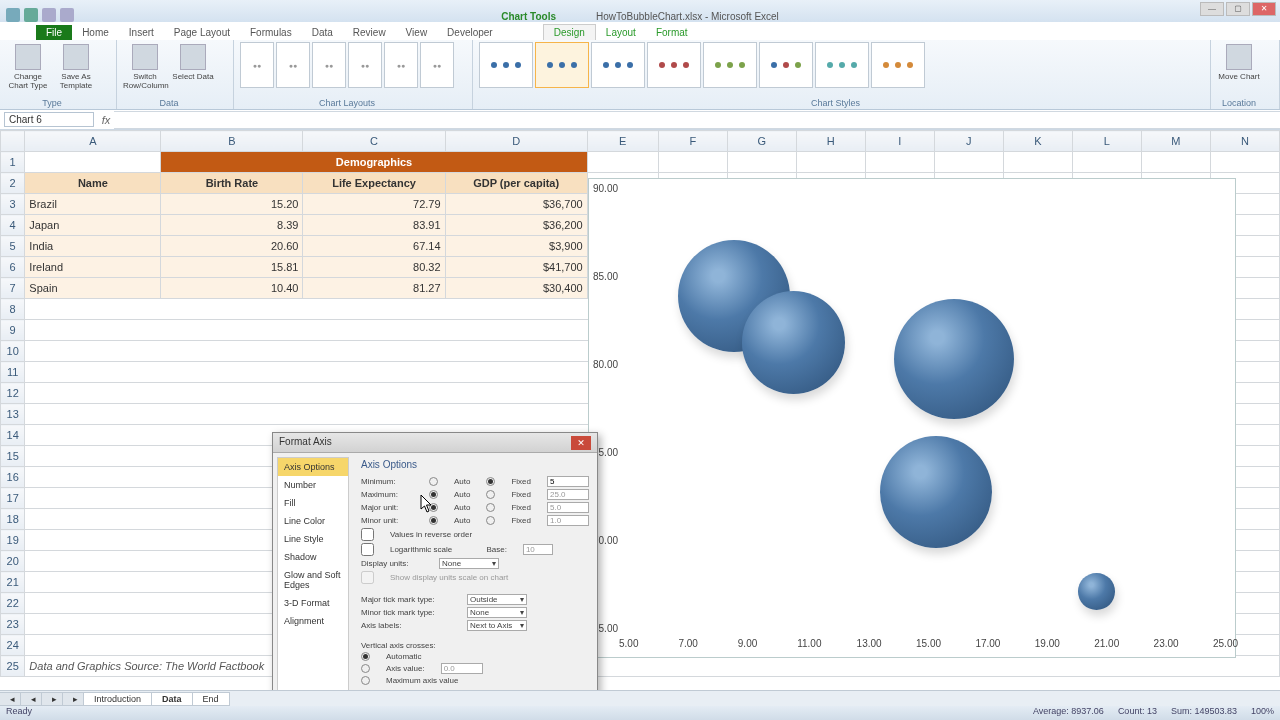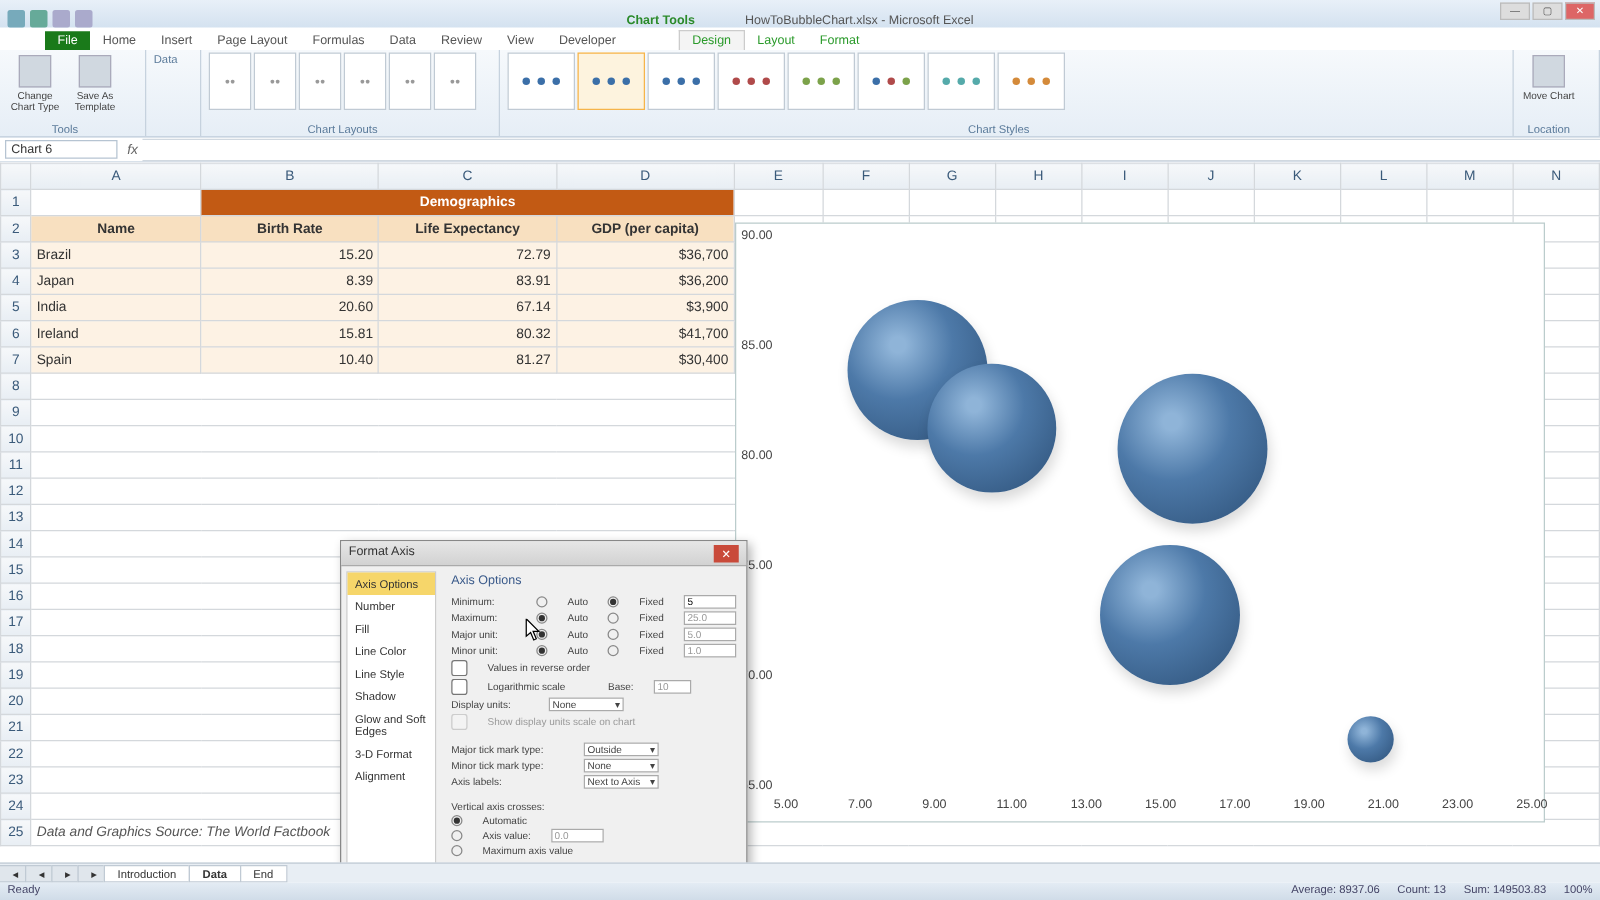--- a/index.html
+++ b/index.html
@@ -124,23 +124,27 @@
   <div class="tab chart-tab">Layout</div>
   <div class="tab chart-tab">Format</div>
 </div>
 
 <div class="ribbon">
   <div class="rgroup">
     <div class="rgroup-body">
       <div class="big-btn"><div class="ico"></div><span>Change Chart Type</span></div>
       <div class="big-btn"><div class="ico"></div><span>Save As Template</span></div>
     </div>
-    <div class="rgroup-label">Tools</div>
+    <div class="rgroup-label">Type</div>
   </div>
   <div class="rgroup">
+    <div class="rgroup-body">
+      <div class="big-btn"><div class="ico"></div><span>Switch Row/Column</span></div>
+      <div class="big-btn"><div class="ico"></div><span>Select Data</span></div>
+    </div>
     <div class="rgroup-label">Data</div>
   </div>
   <div class="rgroup">
     <div class="rgroup-body layout-gallery">
       <div class="layout-item">●●</div>
         <div class="layout-item">●●</div>
         <div class="layout-item">●●</div>
       <div class="layout-item">●●</div>
         <div class="layout-item">●●</div>
         <div class="layout-item">●●</div>

